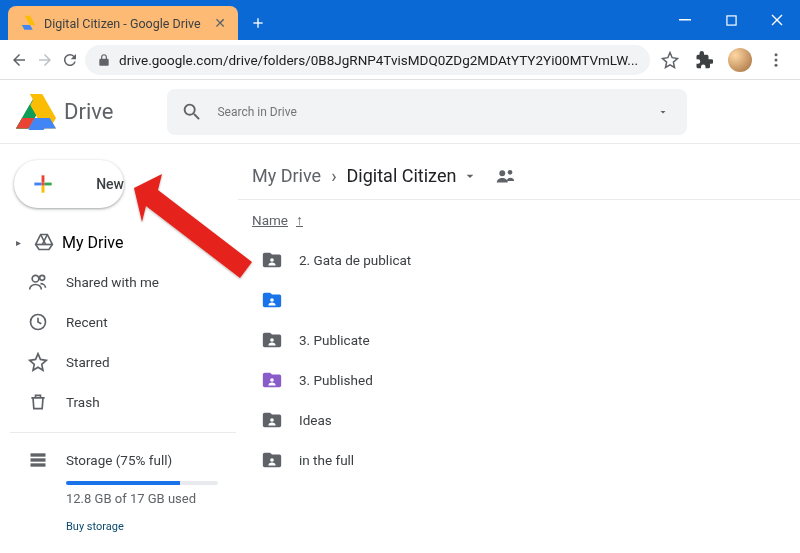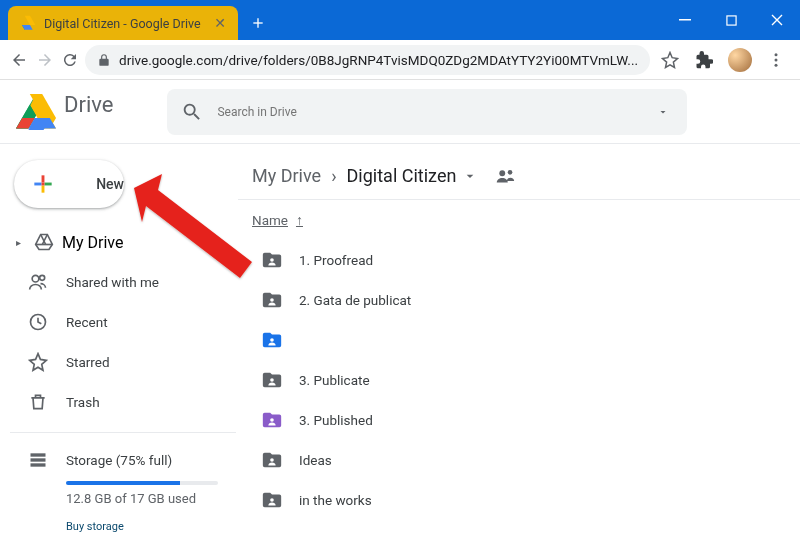--- a/index.html
+++ b/index.html
@@ -1,20 +1,20 @@
 <!DOCTYPE html>
 <html><head>
 <meta charset="utf-8">
 <style>
   * { box-sizing: border-box; margin: 0; padding: 0; font-family: "Segoe UI", Roboto, Arial, sans-serif; }
   body { width: 800px; height: 553px; overflow: hidden; background: #fff; position: relative; }
 
   
   .titlebar { height: 40px; background: #0b69d6; display: flex; align-items: flex-end; }
-  .tab { background: #eab308; border-top-left-radius: 8px; border-top-right-radius: 8px; height: 34px; margin-left: 8px; padding: 0 12px; display: flex; align-items: center; gap: 8px; min-width: 230px; }
+  .tab { background: #fdba74; border-top-left-radius: 8px; border-top-right-radius: 8px; height: 34px; margin-left: 8px; padding: 0 12px; display: flex; align-items: center; gap: 8px; min-width: 230px; }
   .tab .favicon { width: 16px; height: 16px; }
   .tab-title { font-size: 12.5px; color: #3c4043; flex: 1; white-space: nowrap; overflow: hidden; text-overflow: ellipsis; }
   .tab-close { font-size: 14px; color: #5f6368; cursor: pointer; }
   .new-tab { width: 28px; height: 28px; margin-left: 6px; margin-bottom: 3px; display: flex; align-items: center; justify-content: center; color: #fff; border-radius: 4px; cursor:pointer; }
   .win-controls { margin-left: auto; display: flex; height: 100%; }
   .win-btn { width: 46px; display: flex; align-items: center; justify-content: center; color: #fff; cursor: pointer; font-size: 14px; }
 
   
   .toolbar { height: 40px; background: #fff; border-bottom: 1px solid #e0e0e0; display: flex; align-items: center; padding: 0 8px; gap: 4px; }
   .nav-btn { width: 30px; height: 30px; display:flex; align-items:center; justify-content:center; color:#5f6368; border-radius: 50%; cursor:pointer; }
@@ -22,21 +22,21 @@
   .omnibox { flex:1; height: 30px; background:#f1f3f4; border-radius: 15px; display:flex; align-items:center; padding: 0 12px; gap:8px;justify-content:flex-end; }
   .omnibox-lock { color:#5f6368; }
   .url-text { font-size: 13.5px; color:#202124; white-space: nowrap; overflow:hidden; text-overflow: ellipsis; flex:1; }
   .toolbar-right { display:flex; align-items:center; gap:2px; }
   .star-btn, .ext-btn, .menu-btn { width:32px; height:30px; display:flex; align-items:center; justify-content:center; color:#5f6368; cursor:pointer; }
   .avatar { width:24px; height:24px; border-radius:50%; background: radial-gradient(circle at 30% 30%, #ffd7a3, #a06b3a); margin: 0 6px; cursor:pointer; }
 
   
   .app { display:flex; height: calc(553px - 80px); }
   .app-header { position:absolute; top:80px; left:0; right:0; height:64px; display:flex; align-items:center; padding: 0 14px 0 16px; border-bottom: 1px solid #e8eaed; background:#fff; z-index:5; }
-  .logo { display:flex; gap:8px; cursor:pointer; }
+  .logo { display:flex; align-items:center; gap:8px; cursor:pointer; }
   .logo-text { font-size: 22px; color:#5f6368; }
   .search-wrap { margin-left: 54px; flex:1; max-width: 520px; }
   .search-box { height:46px; background:#f1f3f4; border-radius: 8px; display:flex; align-items:center; padding: 0 14px; gap:14px; }
   .search-input { flex:1; border:none; background:transparent; font-size:12px; color:#5f6368; outline:none; }
   .search-dd { color:#5f6368; cursor:pointer; padding: 0 4px; }
 
   
   .sidebar { width: 238px; padding-top: 72px; padding-left: 10px; padding-right: 2px; display:flex; flex-direction:column; border-right: 0; }
   .new-btn { width: 110px; height: 48px; border-radius: 24px; background:#fff; box-shadow: 0 1px 2px rgba(60,64,67,.3), 0 1px 3px 1px rgba(60,64,67,.15); display:flex; align-items:center; gap:12px; padding-left:16px; cursor:pointer; margin: 8px 0 14px 4px; justify-content: space-between; }
   .new-label { font-size:14px; color:#3c4043; font-weight:500; }
@@ -305,80 +305,70 @@
 
     <div class="file-list" id="file-list">
         <div class="file-row">
           <span class="folder-icon">
             <svg width="22" height="22" viewBox="0 0 24 24">
               <path fill="#5f6368" d="M10 4H4a2 2 0 0 0-2 2v12a2 2 0 0 0 2 2h16a2 2 0 0 0 2-2V8a2 2 0 0 0-2-2h-8z"></path>
               <circle cx="12" cy="12" r="2" fill="#fff"></circle>
               <path fill="#fff" d="M8 18c0-1.8 1.8-3.2 4-3.2s4 1.4 4 3.2z"></path>
             </svg>
           </span>
-          <span class="file-name">1. Proofread</span>
+          <span class="file-name">2. Gata de publicat</span>
+        </div>
+        <div class="file-row">
+          <span class="folder-icon">
+            <svg width="22" height="22" viewBox="0 0 24 24">
+              <path fill="#1a73e8" d="M10 4H4a2 2 0 0 0-2 2v12a2 2 0 0 0 2 2h16a2 2 0 0 0 2-2V8a2 2 0 0 0-2-2h-8z"></path>
+              <circle cx="12" cy="12" r="2" fill="#fff"></circle>
+              <path fill="#fff" d="M8 18c0-1.8 1.8-3.2 4-3.2s4 1.4 4 3.2z"></path>
+            </svg>
+          </span>
         </div>
         <div class="file-row">
           <span class="folder-icon">
             <svg width="22" height="22" viewBox="0 0 24 24">
               <path fill="#5f6368" d="M10 4H4a2 2 0 0 0-2 2v12a2 2 0 0 0 2 2h16a2 2 0 0 0 2-2V8a2 2 0 0 0-2-2h-8z"></path>
               <circle cx="12" cy="12" r="2" fill="#fff"></circle>
               <path fill="#fff" d="M8 18c0-1.8 1.8-3.2 4-3.2s4 1.4 4 3.2z"></path>
             </svg>
           </span>
-          <span class="file-name">2. Gata de publicat</span>
-        </div>
-        <div class="file-row">
-          <span class="folder-icon">
-            <svg width="22" height="22" viewBox="0 0 24 24">
-              <path fill="#1a73e8" d="M10 4H4a2 2 0 0 0-2 2v12a2 2 0 0 0 2 2h16a2 2 0 0 0 2-2V8a2 2 0 0 0-2-2h-8z"></path>
-              <circle cx="12" cy="12" r="2" fill="#fff"></circle>
-              <path fill="#fff" d="M8 18c0-1.8 1.8-3.2 4-3.2s4 1.4 4 3.2z"></path>
-            </svg>
-          </span>
+          <span class="file-name">3. Publicate</span>
+        </div>
+        <div class="file-row">
+          <span class="folder-icon">
+            <svg width="22" height="22" viewBox="0 0 24 24">
+              <path fill="#8a5cc9" d="M10 4H4a2 2 0 0 0-2 2v12a2 2 0 0 0 2 2h16a2 2 0 0 0 2-2V8a2 2 0 0 0-2-2h-8z"></path>
+              <circle cx="12" cy="12" r="2" fill="#fff"></circle>
+              <path fill="#fff" d="M8 18c0-1.8 1.8-3.2 4-3.2s4 1.4 4 3.2z"></path>
+            </svg>
+          </span>
+          <span class="file-name">3. Published</span>
         </div>
         <div class="file-row">
           <span class="folder-icon">
             <svg width="22" height="22" viewBox="0 0 24 24">
               <path fill="#5f6368" d="M10 4H4a2 2 0 0 0-2 2v12a2 2 0 0 0 2 2h16a2 2 0 0 0 2-2V8a2 2 0 0 0-2-2h-8z"></path>
               <circle cx="12" cy="12" r="2" fill="#fff"></circle>
               <path fill="#fff" d="M8 18c0-1.8 1.8-3.2 4-3.2s4 1.4 4 3.2z"></path>
             </svg>
           </span>
-          <span class="file-name">3. Publicate</span>
-        </div>
-        <div class="file-row">
-          <span class="folder-icon">
-            <svg width="22" height="22" viewBox="0 0 24 24">
-              <path fill="#8a5cc9" d="M10 4H4a2 2 0 0 0-2 2v12a2 2 0 0 0 2 2h16a2 2 0 0 0 2-2V8a2 2 0 0 0-2-2h-8z"></path>
-              <circle cx="12" cy="12" r="2" fill="#fff"></circle>
-              <path fill="#fff" d="M8 18c0-1.8 1.8-3.2 4-3.2s4 1.4 4 3.2z"></path>
-            </svg>
-          </span>
-          <span class="file-name">3. Published</span>
+          <span class="file-name">Ideas</span>
         </div>
         <div class="file-row">
           <span class="folder-icon">
             <svg width="22" height="22" viewBox="0 0 24 24">
               <path fill="#5f6368" d="M10 4H4a2 2 0 0 0-2 2v12a2 2 0 0 0 2 2h16a2 2 0 0 0 2-2V8a2 2 0 0 0-2-2h-8z"></path>
               <circle cx="12" cy="12" r="2" fill="#fff"></circle>
               <path fill="#fff" d="M8 18c0-1.8 1.8-3.2 4-3.2s4 1.4 4 3.2z"></path>
             </svg>
           </span>
-          <span class="file-name">Ideas</span>
-        </div>
-        <div class="file-row">
-          <span class="folder-icon">
-            <svg width="22" height="22" viewBox="0 0 24 24">
-              <path fill="#5f6368" d="M10 4H4a2 2 0 0 0-2 2v12a2 2 0 0 0 2 2h16a2 2 0 0 0 2-2V8a2 2 0 0 0-2-2h-8z"></path>
-              <circle cx="12" cy="12" r="2" fill="#fff"></circle>
-              <path fill="#fff" d="M8 18c0-1.8 1.8-3.2 4-3.2s4 1.4 4 3.2z"></path>
-            </svg>
-          </span>
-          <span class="file-name">in the works</span>
+          <span class="file-name">in the full</span>
         </div>
       </div>
   </div>
 </div>
 
 <svg class="arrow-annot" width="140" height="120" viewBox="0 0 140 120">
   <defs>
       <filter id="sh">
         <feDropShadow dx="0" dy="1" stdDeviation="1" flood-opacity="0.3"></feDropShadow>
       </filter>

